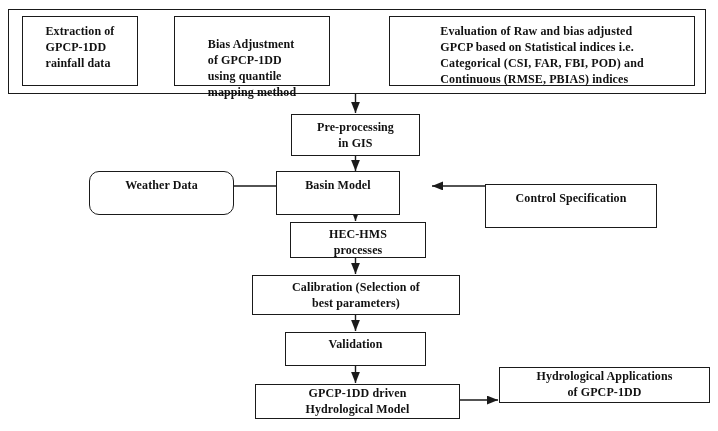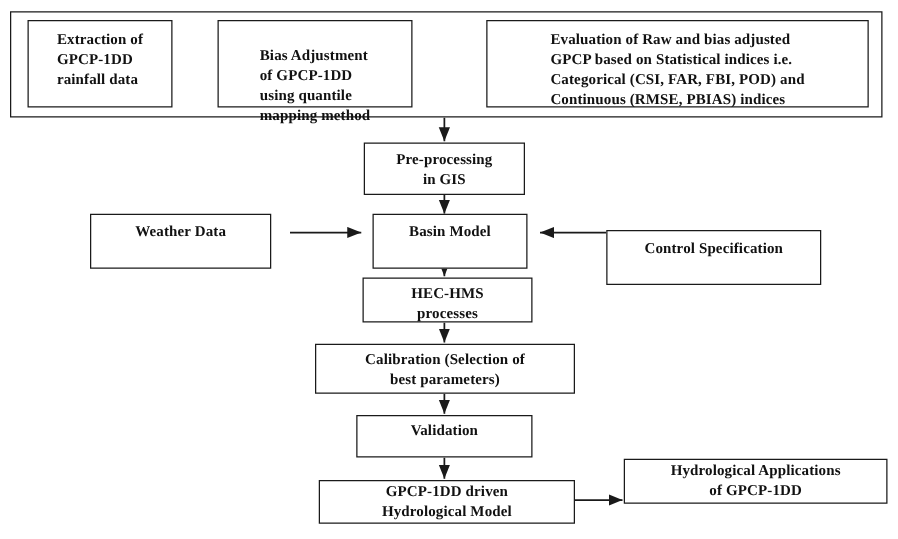--- a/index.html
+++ b/index.html
@@ -113,25 +113,25 @@
 GPCP based on Statistical indices i.e.
 Categorical (CSI, FAR, FBI, POD) and
 Continuous (RMSE, PBIAS) indices</span>
   </div>
 
   <div class="node-box align-top" style="left:291px; top:114px; width:129px; height:42px; padding-top:5px;">
     <span class="node-text">Pre-processing
 in GIS</span>
   </div>
 
-  <div class="node-box align-top" style="left:72px; top:171px; width:145px; height:44px; padding-top:6px;">
+  <div class="node-box align-top" style="left:89px; top:171px; width:145px; height:44px; padding-top:6px;border-radius:10px;">
     <span class="node-text">Weather Data</span>
   </div>
 
-  <div class="node-box align-top" style="left:298px; top:171px; width:124px; height:44px; padding-top:6px;">
+  <div class="node-box align-top" style="left:276px; top:171px; width:124px; height:44px; padding-top:6px;">
     <span class="node-text">Basin Model</span>
   </div>
 
   <div class="node-box align-top" style="left:485px; top:184px; width:172px; height:44px; padding-top:6px;">
     <span class="node-text">Control Specification</span>
   </div>
 
   <div class="node-box align-top" style="left:290px; top:222px; width:136px; height:36px; padding-top:4px;">
     <span class="node-text">HEC-HMS
 processes</span>

